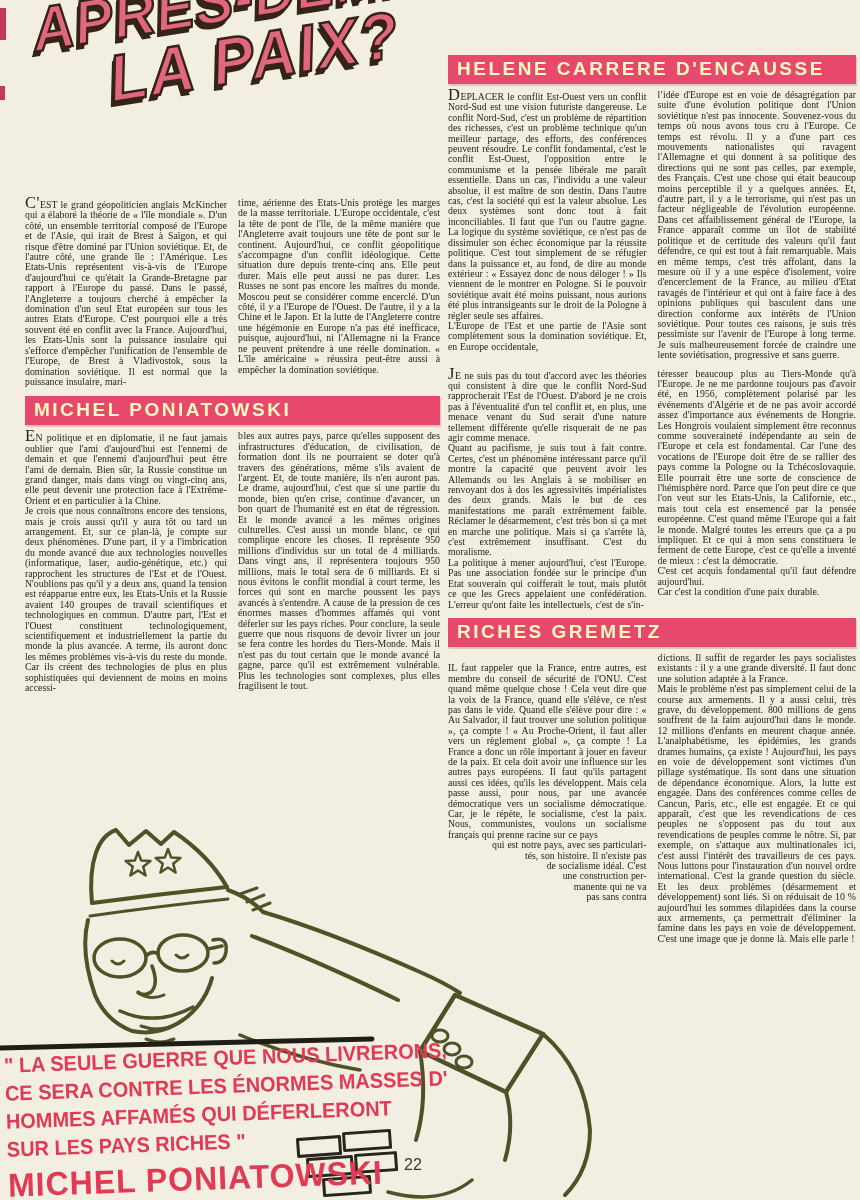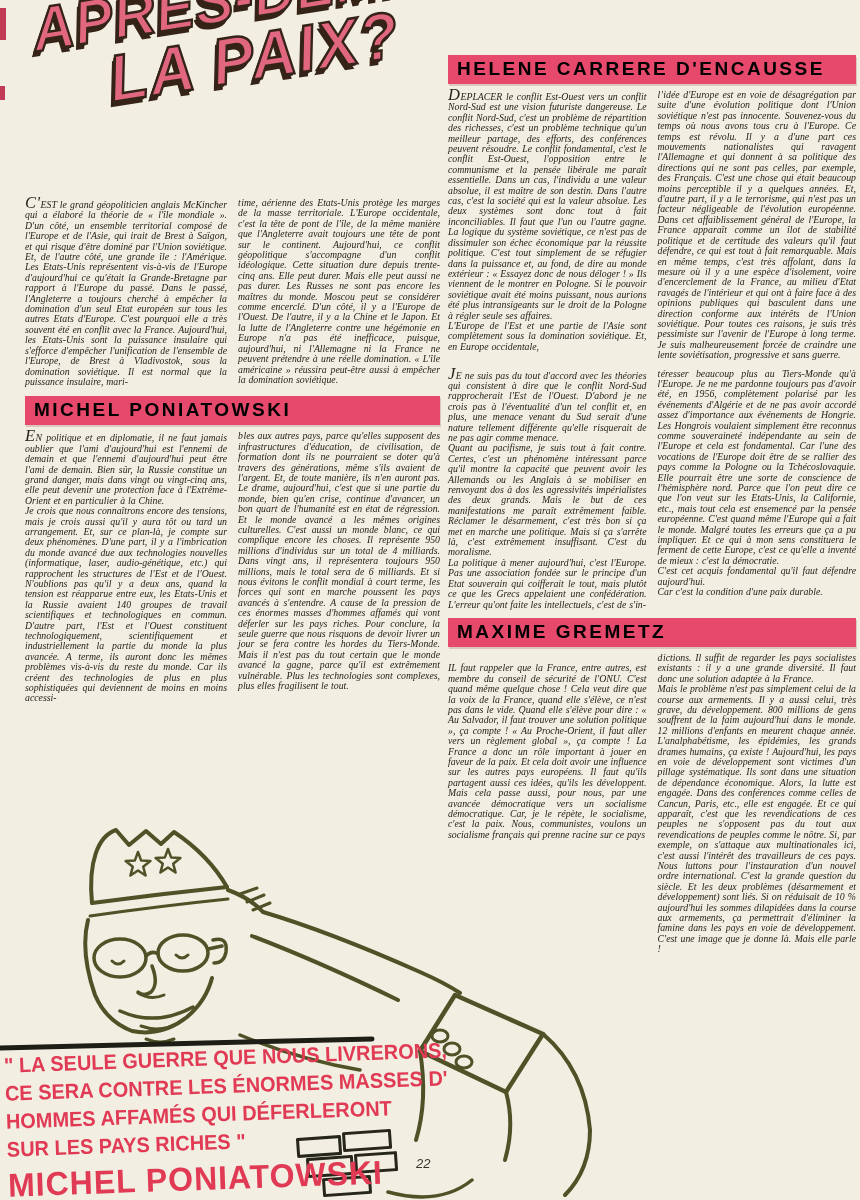--- a/index.html
+++ b/index.html
@@ -20,31 +20,31 @@
     text-shadow:-4px 5px 0 #352318, -2px 2px 0 #352318;
     pointer-events:none;
   }
   .title-line1{font-size:62px;letter-spacing:1px;display:block;transform:scaleX(0.93);transform-origin:left;}
   .title-line2{font-size:66px;letter-spacing:2px;display:block;margin-left:68px;margin-top:2px;transform:scaleX(0.95);transform-origin:left;}
   
   .half{position:absolute;}
   #left-half{left:25px;top:198px;width:415px;}
   #right-half{left:448px;top:55px;width:408px;}
   .sec-header{
-    background:#e6496b;color:#000000;
+    background:#e6496b;color:#fef9c3;
     font-family:"Liberation Sans",sans-serif;font-weight:bold;
     font-size:19px;letter-spacing:2.5px;
     padding:3px 15px 4px 9px;margin:0 0 6px 0;
     box-shadow:1px 2px 0 rgba(120,20,40,.18);
     white-space:nowrap;overflow:hidden;
   }
   .body-cols{display:flex;gap:11px;text-align:justify;}
   .body-col{
     flex:1;font-size:9.8px;line-height:10.4px;
-    white-space:pre-line;word-spacing:0.4px;font-style:italic;
+    white-space:pre-line;word-spacing:0.4px;
   }
   .body-col::first-letter{font-size:16.5px;line-height:10px;letter-spacing:.5px;}
   .no-cap::first-letter{font-size:inherit;line-height:inherit;}
   .spacer{height:10px;}
   
   .wrap-right{
     text-align:right;white-space:pre-line;
     font-size:9.8px;line-height:10.4px;margin-left:28px;
   }
   
@@ -52,22 +52,22 @@
     position:absolute;left:6px;top:1044px;width:440px;z-index:6;
     transform:rotate(-2deg);
     font-family:"Liberation Sans",sans-serif;font-weight:bold;
     color:#e03a55;line-height:28px;font-size:21px;letter-spacing:0px;
     pointer-events:none;
   }
   .quote-line{display:block;transform:scaleX(0.95);transform-origin:left;white-space:nowrap;}
   .quote-sig{display:block;font-size:33px;line-height:40px;letter-spacing:1px;margin-top:2px;transform:scaleX(0.97);transform-origin:left;white-space:nowrap;}
   
   .page-number{
-    position:absolute;left:416px;top:1156px;
-    font-family:"Liberation Sans",sans-serif;font-size:13px;color:#3a362e;z-index:7;font-style:italic;
+    position:absolute;left:404px;top:1156px;
+    font-family:"Liberation Sans",sans-serif;font-size:16px;color:#3a362e;z-index:7;
   }
   .cartoon-svg{position:absolute;left:0;top:820px;z-index:1;}
 </style>
 </head>
 <body>
 
 <div id="page">
 
   <div class="edge-mark" style="top:8px;width:6px;height:32px;"></div>
   <div class="edge-mark" style="top:86px;width:5px;height:14px;"></div>
@@ -156,24 +156,30 @@
     <div class="spacer" style="height:8px;"></div>
     <div class="body-cols">
       <div class="body-col">JE ne suis pas du tout d'accord avec les théories qui consistent à dire que le conflit Nord-Sud rapprocherait l'Est de l'Ouest. D'abord je ne crois pas à l'éventualité d'un tel conflit et, en plus, une menace venant du Sud serait d'une nature tellement différente qu'elle risquerait de ne pas agir comme menace.
 Quant au pacifisme, je suis tout à fait contre. Certes, c'est un phénomène intéressant parce qu'il montre la capacité que peuvent avoir les Allemands ou les Anglais à se mobiliser en renvoyant dos à dos les agressivités impérialistes des deux grands. Mais le but de ces manifestations me paraît extrêmement faible. Réclamer le désarmement, c'est très bon si ça met en marche une politique. Mais si ça s'arrête là, c'est extrêmement insuffisant. C'est du moralisme.
 La politique à mener aujourd'hui, c'est l'Europe. Pas une association fondée sur le principe d'un Etat souverain qui coifferait le tout, mais plutôt ce que les Grecs appelaient une confédération. L'erreur qu'ont faite les intellectuels, c'est de s'in-</div>
       <div class="body-col no-cap">téresser beaucoup plus au Tiers-Monde qu'à l'Europe. Je ne me pardonne toujours pas d'avoir été, en 1956, complètement polarisé par les événements d'Algérie et de ne pas avoir accordé assez d'importance aux événements de Hongrie. Les Hongrois voulaient simplement être reconnus comme souveraineté indépendante au sein de l'Europe et cela est fondamental. Car l'une des vocations de l'Europe doit être de se rallier des pays comme la Pologne ou la Tchécoslovaquie. Elle pourrait être une sorte de conscience de l'hémisphère nord. Parce que l'on peut dire ce que l'on veut sur les Etats-Unis, la Californie, etc., mais tout cela est ensemencé par la pensée européenne. C'est quand même l'Europe qui a fait le monde. Malgré toutes les erreurs que ça a pu impliquer. Et ce qui à mon sens constituera le ferment de cette Europe, c'est ce qu'elle a inventé de mieux : c'est la démocratie.
 C'est cet acquis fondamental qu'il faut défendre aujourd'hui.
 Car c'est la condition d'une paix durable.</div>
     </div>
     <div class="spacer" style="height:8px;"></div>
-    <div class="sec-header">MAXIME GREMETZ</div>
+    <div class="sec-header">RICHES GREMETZ</div>
     <div class="body-cols">
       <div class="body-col">
         <span>IL faut rappeler que la France, entre autres, est membre du conseil de sécurité de l'ONU. C'est quand même quelque chose ! Cela veut dire que la voix de la France, quand elle s'élève, ce n'est pas dans le vide. Quand elle s'élève pour dire : « Au Salvador, il faut trouver une solution politique », ça compte ! « Au Proche-Orient, il faut aller vers un règlement global », ça compte ! La France a donc un rôle important à jouer en faveur de la paix. Et cela doit avoir une influence sur les autres pays européens. Il faut qu'ils partagent aussi ces idées, qu'ils les développent. Mais cela passe aussi, pour nous, par une avancée démocratique vers un socialisme démocratique. Car, je le répète, le socialisme, c'est la paix. Nous, communistes, voulons un socialisme français qui prenne racine sur ce pays</span>
+        <span class="wrap-right" style="display:block;">qui est notre pays, avec ses particulari-
+tés, son histoire. Il n'existe pas
+de socialisme idéal. C'est
+une construction per-
+manente qui ne va
+pas sans contra</span>
       </div>
       <div class="body-col no-cap">dictions. Il suffit de regarder les pays socialistes existants : il y a une grande diversité. Il faut donc une solution adaptée à la France.
 Mais le problème n'est pas simplement celui de la course aux armements. Il y a aussi celui, très grave, du développement. 800 millions de gens souffrent de la faim aujourd'hui dans le monde. 12 millions d'enfants en meurent chaque année. L'analphabétisme, les épidémies, les grands drames humains, ça existe ! Aujourd'hui, les pays en voie de développement sont victimes d'un pillage systématique. Ils sont dans une situation de dépendance économique. Alors, la lutte est engagée. Dans des conférences comme celles de Cancun, Paris, etc., elle est engagée. Et ce qui apparaît, c'est que les revendications de ces peuples ne s'opposent pas du tout aux revendications de peuples comme le nôtre. Si, par exemple, on s'attaque aux multinationales ici, c'est aussi l'intérêt des travailleurs de ces pays. Nous luttons pour l'instauration d'un nouvel ordre international. C'est la grande question du siècle. Et les deux problèmes (désarmement et développement) sont liés. Si on réduisait de 10 % aujourd'hui les sommes dilapidées dans la course aux armements, ça permettrait d'éliminer la famine dans les pays en voie de développement. C'est une image que je donne là. Mais elle parle !</div>
     </div>
   </div>
 
   <div class="quote">
     <span class="quote-line">" LA SEULE GUERRE QUE NOUS LIVRERONS,</span>
     <span class="quote-line">CE SERA CONTRE LES ÉNORMES MASSES D'</span>
     <span class="quote-line">HOMMES AFFAMÉS QUI DÉFERLERONT</span>

